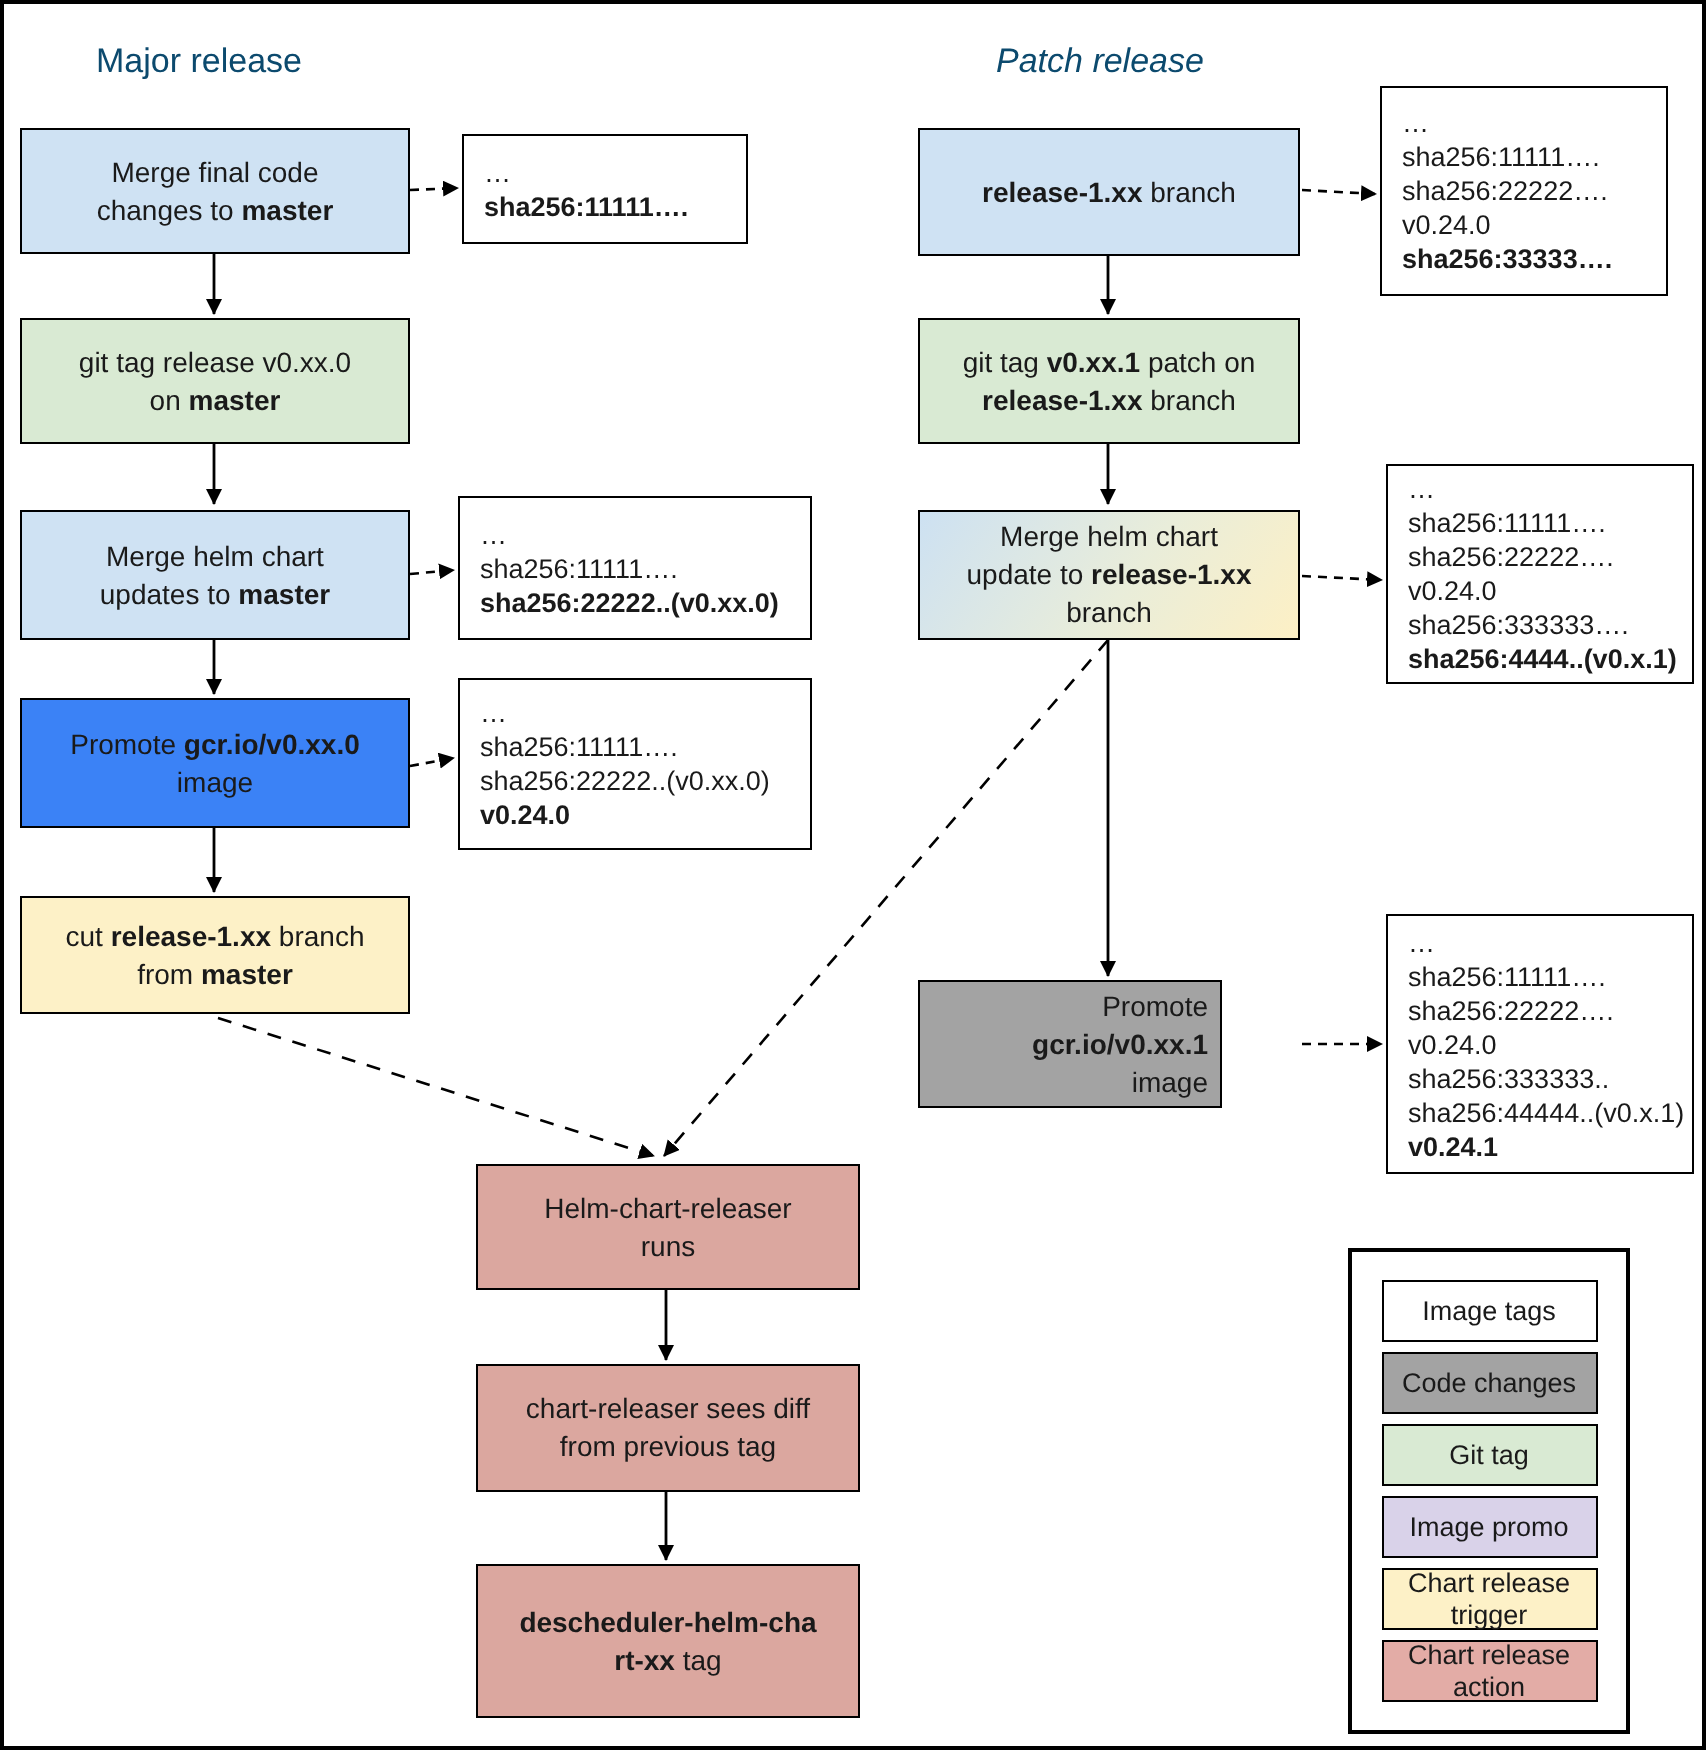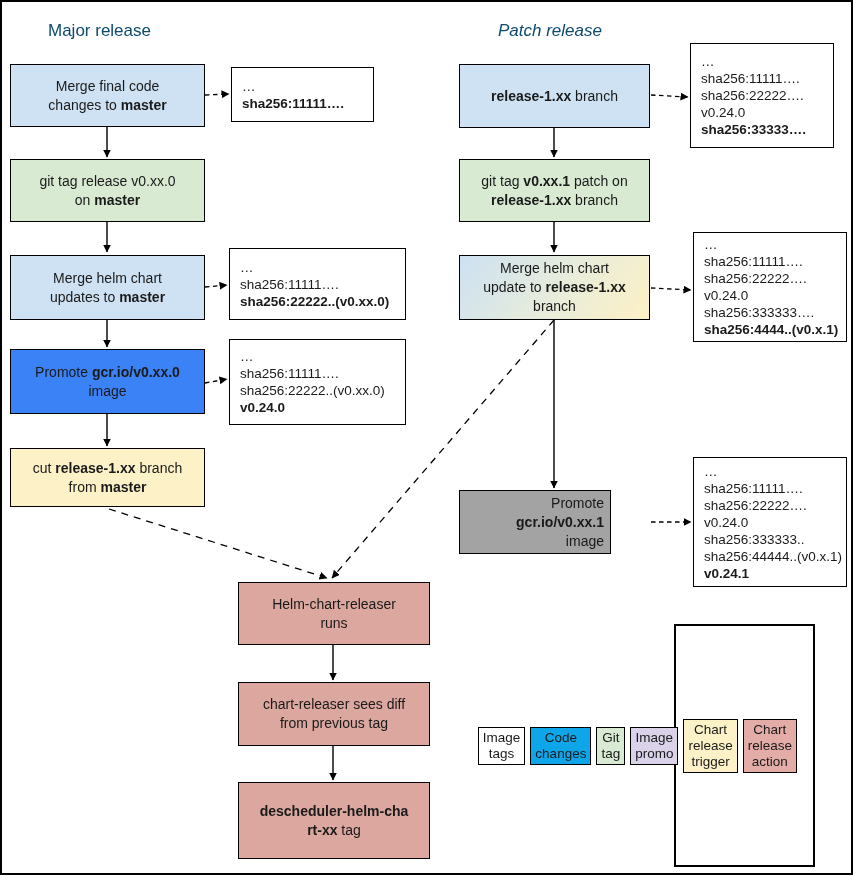--- a/index.html
+++ b/index.html
@@ -46,23 +46,23 @@
     text-align:left;
   }
   .note-line{white-space:pre;}
   .wires{position:absolute;left:0;top:0;width:853px;height:875px;pointer-events:none;}
   .legend{
     position:absolute;
     box-sizing:border-box;
     border:2px solid #000;
     background:#fff;
     display:flex;
-    flex-direction:row;
+    flex-direction:column;
     align-items:center;
-    justify-content:flex-end;
+    justify-content:center;
     gap:5px;
     padding:18px 16px;
   }
   .legend-item{
     box-sizing:border-box;
     border:1px solid #000;
     width:108px;
     min-height:31px;
     display:flex;
     align-items:center;
@@ -214,21 +214,21 @@
   </div>
   <div class="box" style="left: 236px; top: 780px; width: 192px; height: 77px; background: rgb(219, 167, 159);">
     <div class="box-text"><span class="b">descheduler-helm-cha
 rt-xx</span><span> tag</span></div>
   </div>
 
   <div class="legend" style="left:672px;top:622px;width:141px;height:243px;">
     <div class="legend-item" style="background: rgb(255, 255, 255);">
       <div class="legend-text">Image tags</div>
     </div>
-    <div class="legend-item" style="background: #0ea5e9;">
+    <div class="legend-item" style="background: #a3a3a3;">
       <div class="legend-text">Code changes</div>
     </div>
     <div class="legend-item" style="background: rgb(217, 234, 211);">
       <div class="legend-text">Git tag</div>
     </div>
     <div class="legend-item" style="background: rgb(217, 210, 233);">
       <div class="legend-text">Image promo</div>
     </div>
     <div class="legend-item" style="background: rgb(253, 241, 199);">
       <div class="legend-text">Chart release

